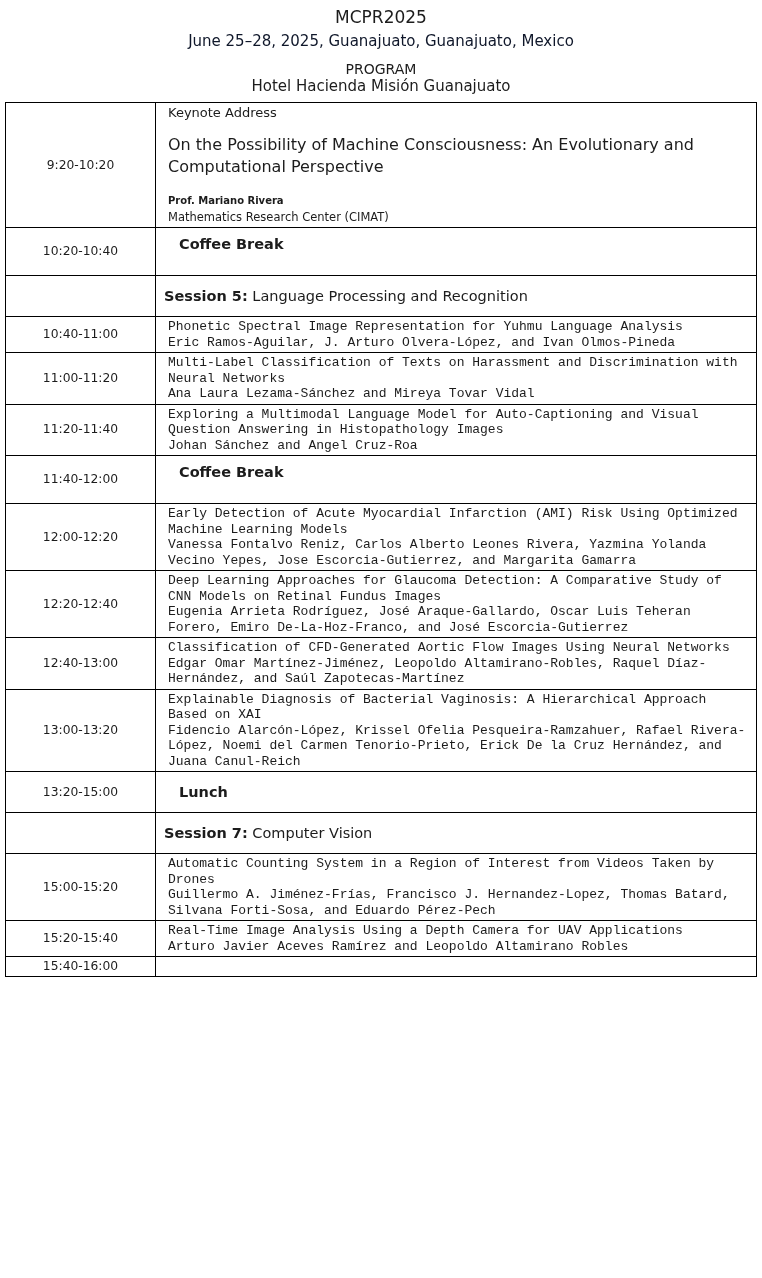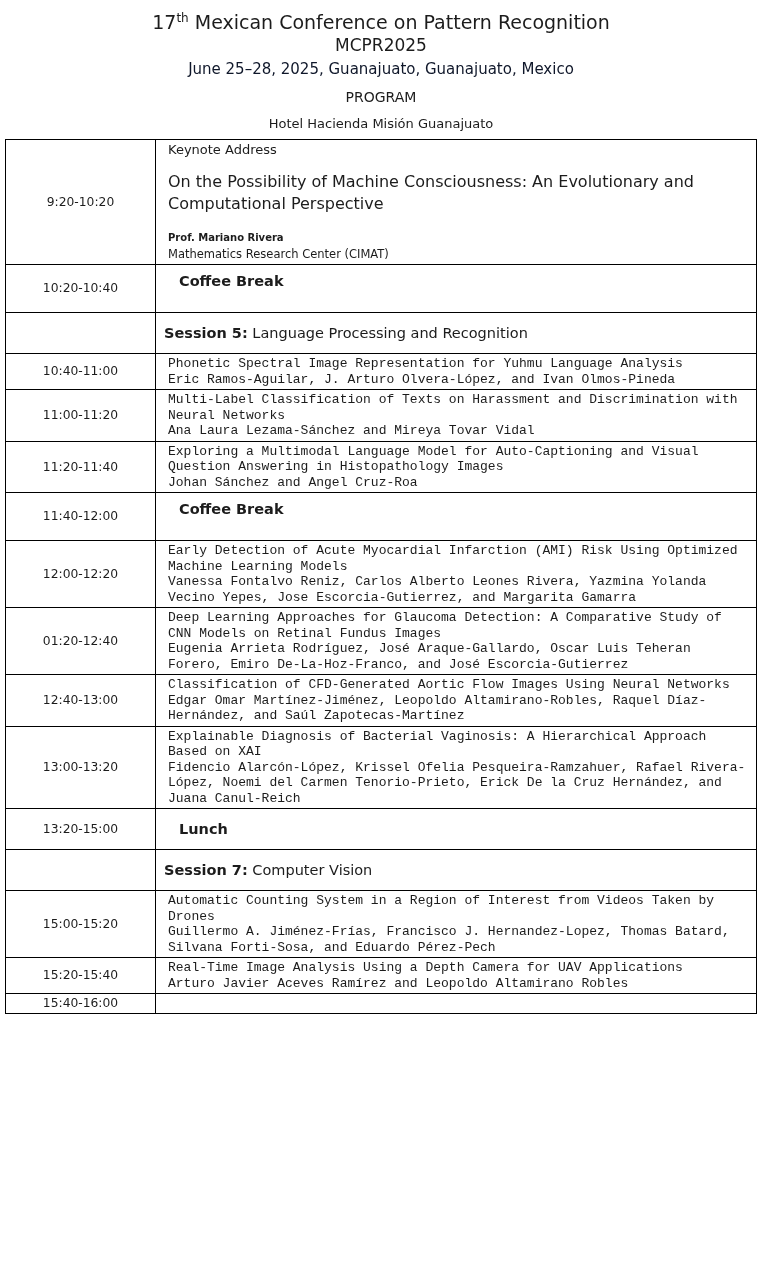--- a/index.html
+++ b/index.html
@@ -8,21 +8,21 @@
     width: 762px;
     font-family: "DejaVu Sans", "Liberation Sans", sans-serif;
     color: #1c1c1c;
   }
   .doc-header { text-align:center; padding-top:6px; }
   .doc-title { font-size:19px; line-height:24px; }
   .doc-title sup { font-size:12px; }
   .doc-subtitle { font-size:17px; line-height:22px; }
   .doc-dates { font-size:15px; line-height:19px; margin-top:4px; color:#0f172a; }
   .doc-program { font-size:14px; line-height:18px; margin-top:9px; }
-  .doc-venue { font-size:13px; line-height:17px; margin-top:9px; }
+  .doc-venue { font-size:15px; line-height:17px; }
 
   table.schedule {
     border-collapse: collapse;
     width: 752px;
     margin: 7px auto 0 auto;
     table-layout: fixed;
   }
   table.schedule td { border:1.5px solid #000; vertical-align: middle; }
   td.time-col {
     width:150px; text-align:center;
@@ -45,21 +45,20 @@
   .keynote-cell { padding:4px 6px 4px 8px; }
   .keynote-label { font-size:13px; line-height:16px; }
   .keynote-title { font-size:16px; line-height:22px; margin-top:13px; }
   .keynote-speaker { font-size:10px; line-height:18px; font-weight:bold; margin-top:14px; }
   .keynote-affiliation { font-size:11.5px; line-height:15px; }
 </style>
 </head>
 <body>
 
 <div class="doc-header">
-  <div class="doc-title"><span>17</span><sup>th</sup><span> Mexican Conference on Pattern Recognition</span></div>
   <div class="doc-subtitle">MCPR2025</div>
   <div class="doc-dates">June 25–28, 2025, Guanajuato, Guanajuato, Mexico</div>
   <div class="doc-program">PROGRAM</div>
   <div class="doc-venue">Hotel Hacienda Misión Guanajuato</div>
 </div>
 
 <table class="schedule">
   <tbody>
 
   <tr>
@@ -120,21 +119,21 @@
 
   <tr>
     <td class="time-col">12:00-12:20</td>
     <td class="content-col">
       <div class="paper-title">Early Detection of Acute Myocardial Infarction (AMI) Risk Using Optimized Machine Learning Models</div>
       <div class="paper-authors">Vanessa Fontalvo Reniz, Carlos Alberto Leones Rivera, Yazmina Yolanda Vecino Yepes, Jose Escorcia-Gutierrez, and Margarita Gamarra</div>
     </td>
   </tr>
 
   <tr>
-    <td class="time-col">01:20-12:40</td>
+    <td class="time-col">12:20-12:40</td>
     <td class="content-col">
       <div class="paper-title">Deep Learning Approaches for Glaucoma Detection: A Comparative Study of CNN Models on Retinal Fundus Images</div>
       <div class="paper-authors">Eugenia Arrieta Rodríguez, José Araque-Gallardo, Oscar Luis Teheran Forero, Emiro De-La-Hoz-Franco, and José Escorcia-Gutierrez</div>
     </td>
   </tr>
 
   <tr>
     <td class="time-col">12:40-13:00</td>
     <td class="content-col">
       <div class="paper-title">Classification of CFD-Generated Aortic Flow Images Using Neural Networks</div>

